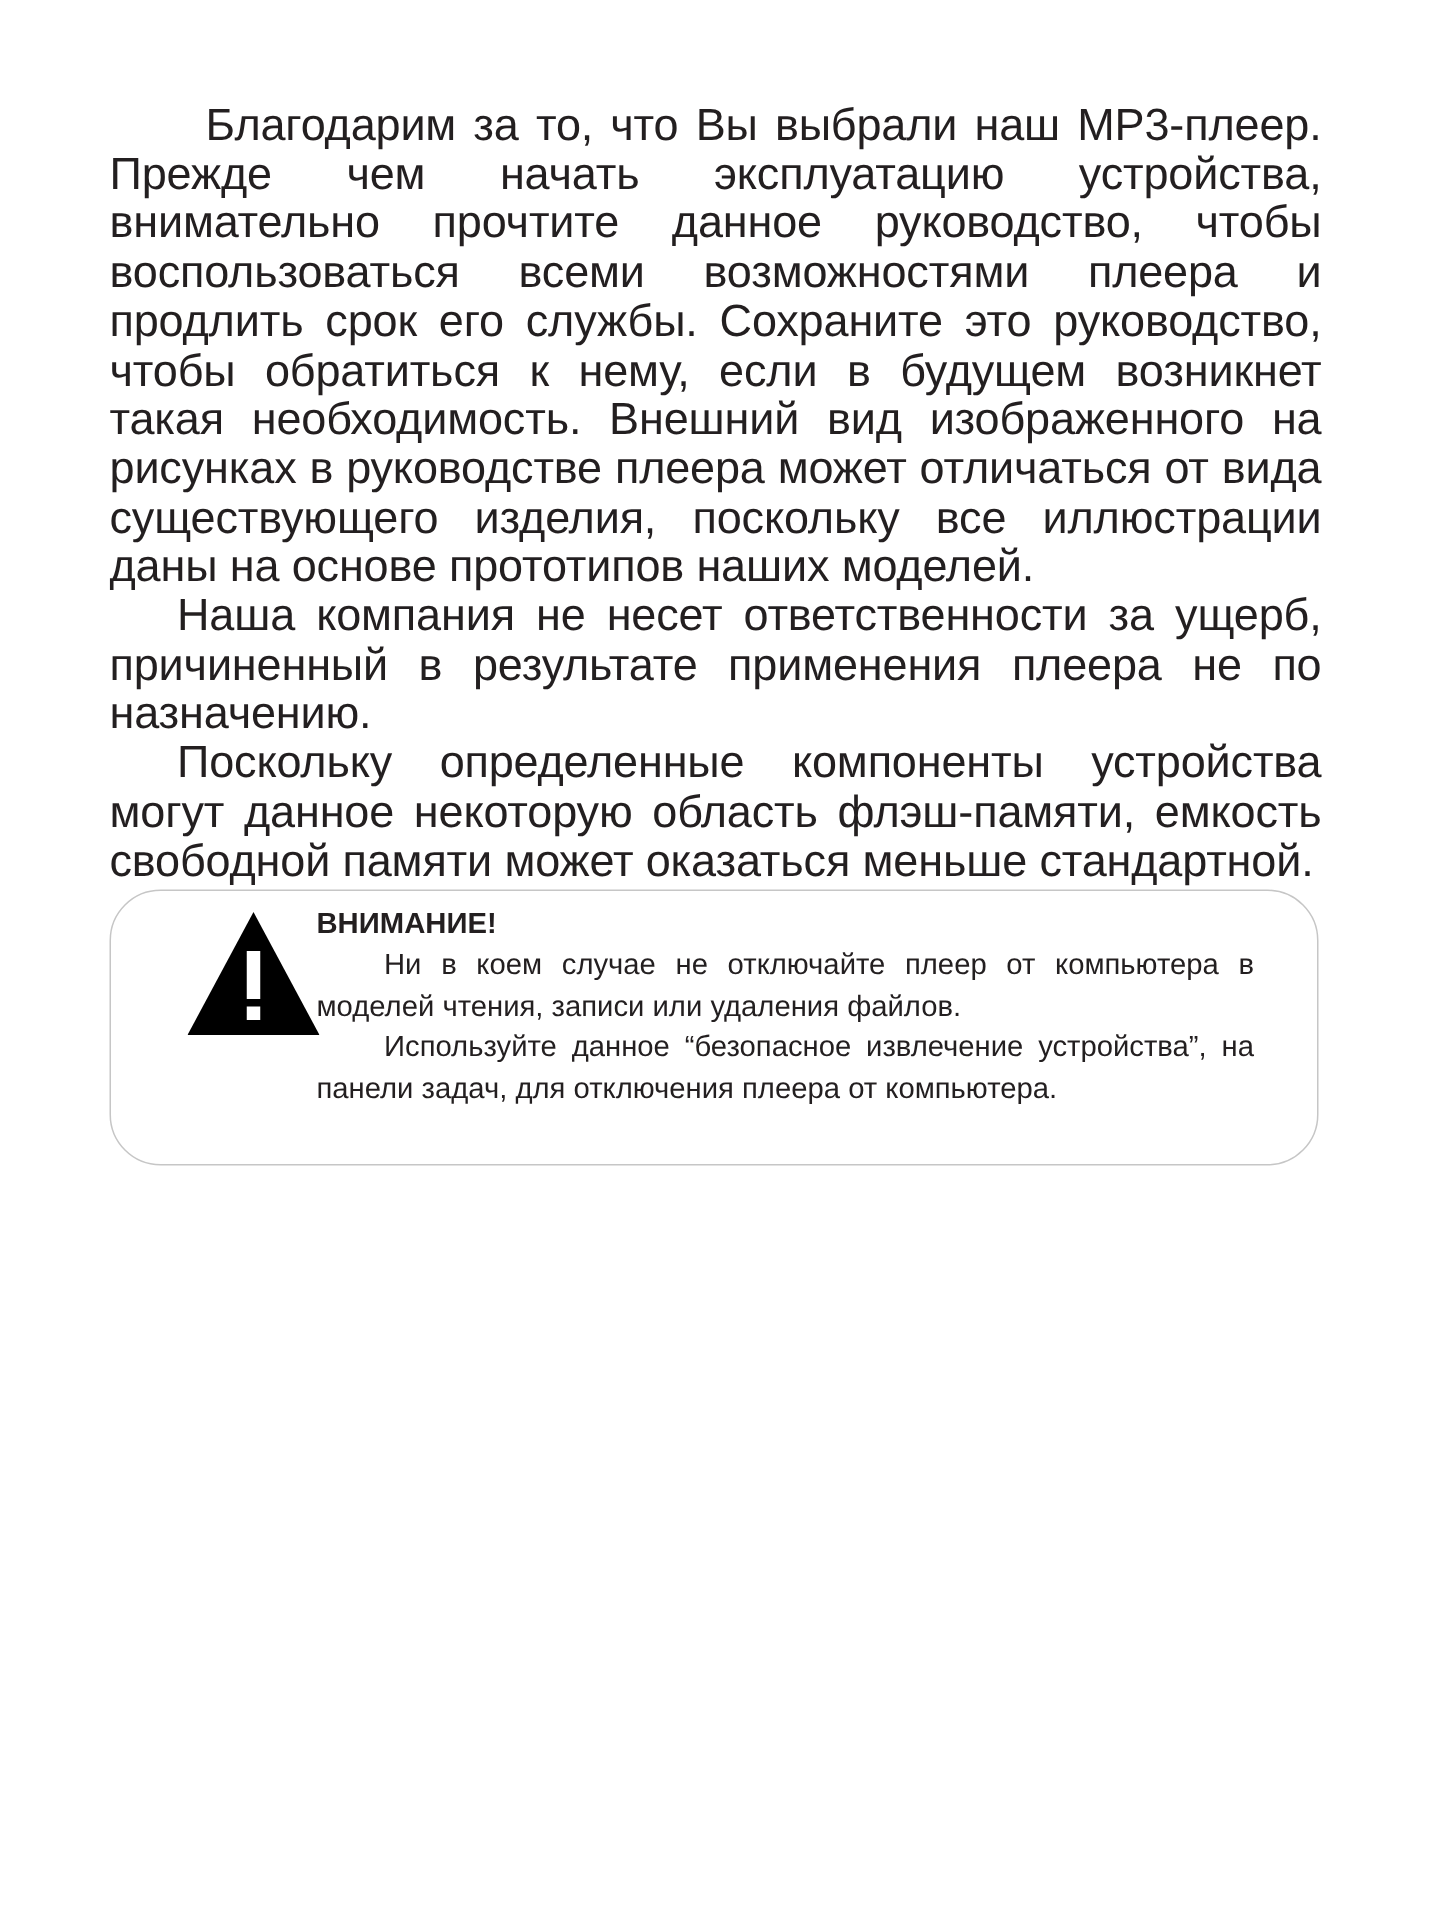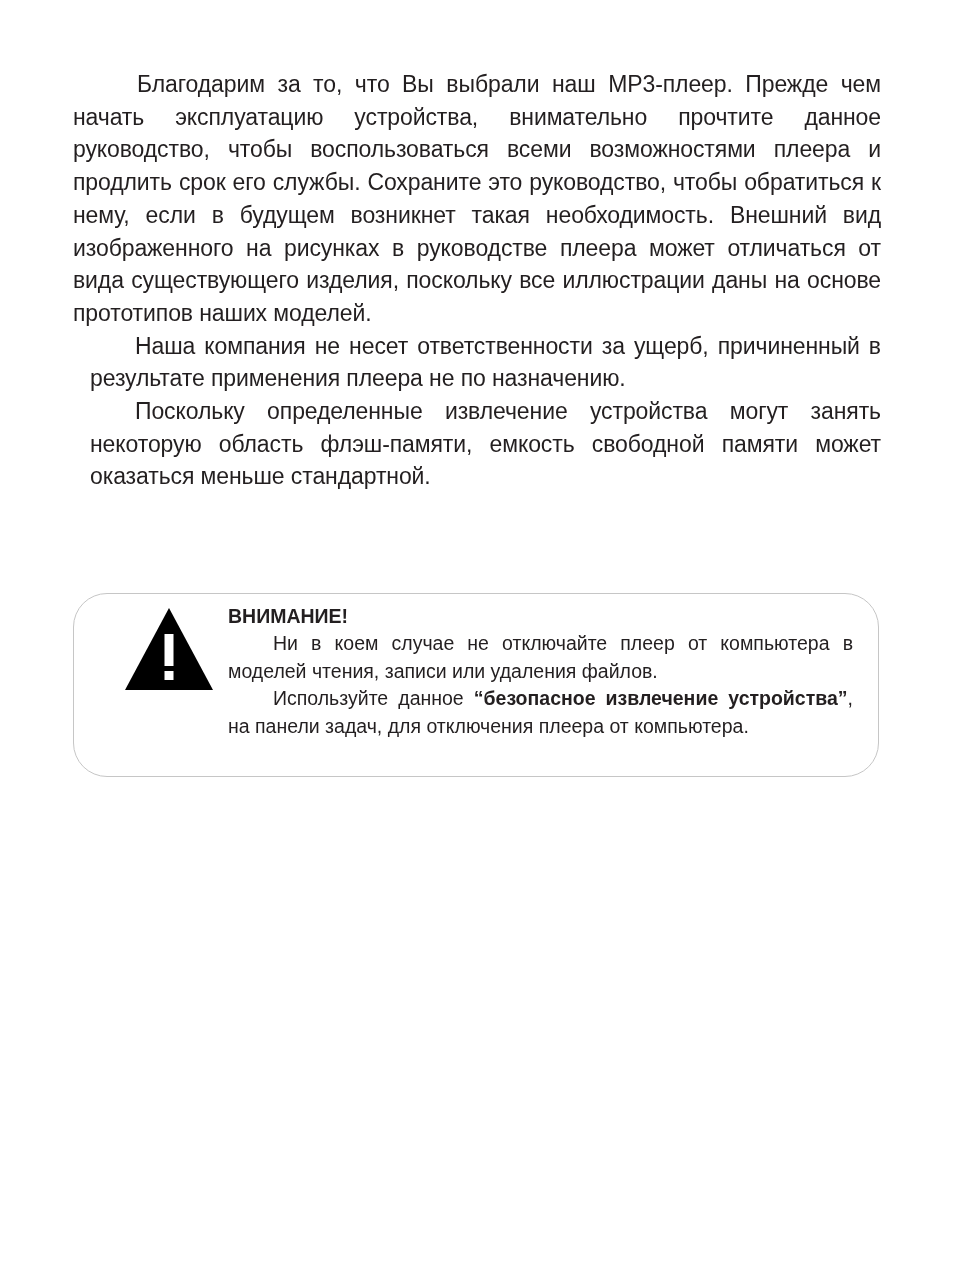--- a/index.html
+++ b/index.html
@@ -15,71 +15,71 @@
       font-family: "Liberation Sans", sans-serif;
       color: #231f20;
     }
     .page {
       position: absolute;
       left: 73px;
       top: 68px;
       width: 808px;
     }
     .para {
-      font-size: 23px;
+      font-size: 30px;
       line-height: 32.7px;
       text-align: justify;
       margin: 0;
       letter-spacing: -0.1px;
     }
     .para.first { text-indent: 64px; }
-    .para.indent { text-indent: 45px; margin-left: 17px; }
+    .para.indent { text-indent: 45px; }
     .warning-box {
       position: absolute;
       left: 73px;
       top: 593px;
       width: 806px;
       height: 184px;
       border: 1.5px solid #c6c6c6;
       border-radius: 34px;
       box-sizing: border-box;
     }
     .warn-icon {
       position: absolute;
       left: 51px;
       top: 14px;
       width: 88px;
       height: 82px;
     }
     .warn-text {
       position: absolute;
-      left: 154px;
+      left: 137px;
       top: 9px;
       width: 625px;
       font-size: 19.5px;
       line-height: 27.4px;
     }
     .warn-title {
       font-weight: bold;
       margin: 0;
     }
     .warn-para {
       margin: 0;
       text-align: justify;
       text-indent: 45px;
     }
-    .bold { font-weight: bold; margin-top: 40px; }
+    .bold { font-weight: normal; margin-top: 40px; }
   </style>
 </head>
 <body>
 
 <div class="page">
   <p class="para first">Благодарим за то, что Вы выбрали наш MP3-плеер. Прежде чем начать эксплуатацию устройства, внимательно прочтите данное руководство, чтобы воспользоваться всеми возможностями плеера и продлить срок его службы. Сохраните это руководство, чтобы обратиться к нему, если в будущем возникнет такая необходимость. Внешний вид изображенного на рисунках в руководстве плеера может отличаться от вида существующего изделия, поскольку все иллюстрации даны на основе прототипов наших моделей.</p>
   <p class="para indent">Наша компания не несет ответственности за ущерб, причиненный в результате применения плеера не по назначению.</p>
-  <p class="para indent">Поскольку определенные извлечение устройства могут занять некоторую область флэш-памяти, емкость свободной памяти может оказаться меньше стандартной.</p>
+  <p class="para indent">Поскольку определенные компоненты устройства могут данное некоторую область флэш-памяти, емкость свободной памяти может оказаться меньше стандартной.</p>
 </div>
 
 <div class="warning-box">
   <svg class="warn-icon" viewBox="0 0 88 82">
     <polygon points="44,0 88,82 0,82" fill="#000000"></polygon>
     <rect x="39.5" y="26" width="9" height="32" fill="#ffffff"></rect>
     <rect x="39.5" y="63" width="9" height="9" fill="#ffffff"></rect>
   </svg>
   <div class="warn-text">
     <p class="warn-title">ВНИМАНИЕ!</p>

